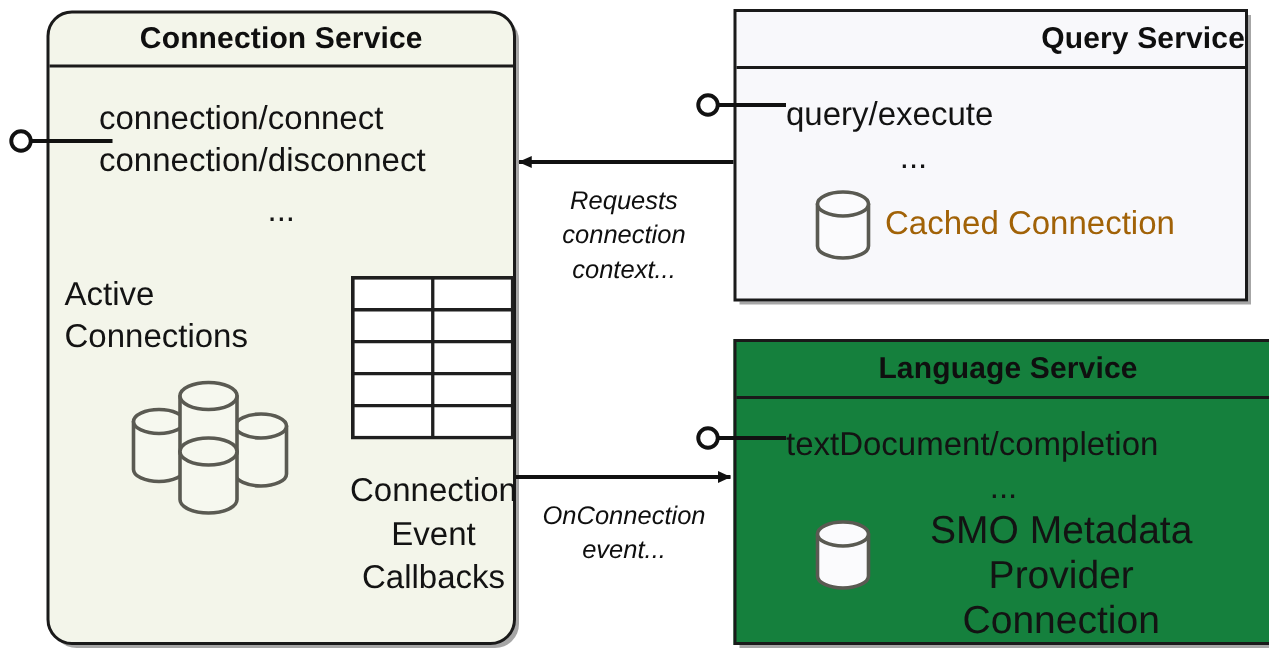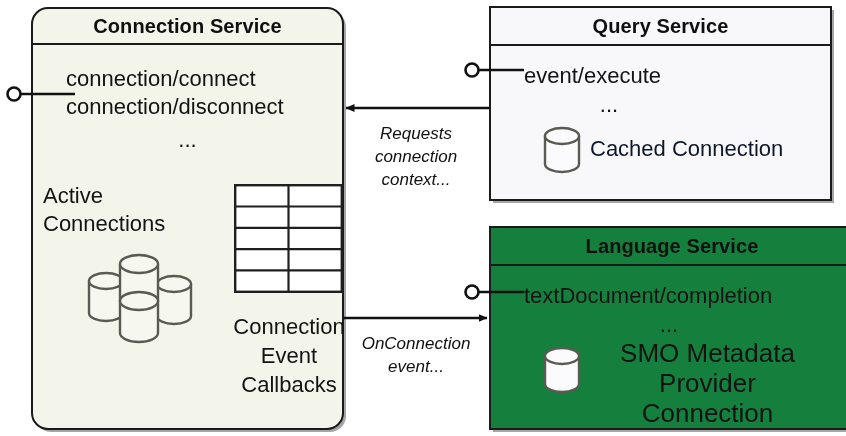--- a/index.html
+++ b/index.html
@@ -58,21 +58,21 @@
     border-bottom: 2px solid #1a1a1a;
     display: flex;
     align-items: center;
     justify-content: center;
     font-weight: bold;
     font-size: 20px;
     letter-spacing: 0.1px;
     color: #0f0f0f;
   }
   .box-conn .box-header { height: 36px; }
-  .box-query .box-header { height: 38px; }
+  .box-query .box-header { height: 38px; justify-content: flex-end; }
   .box-lang .box-header { height: 38px; }
 
   .op-line {
     font-size: 22px;
     line-height: 28px;
     color: #131313;
     white-space: nowrap;
   }
   .ellipsis-line {
     font-size: 22px;
@@ -147,21 +147,21 @@
     top: 118px;
     width: 38px;
     height: 48px;
   }
   .query-cyl-label {
     position: absolute;
     left: 99px;
     top: 126px;
     font-size: 22px;
     line-height: 30px;
-    color: #0f172a;
+    color: #a16207;
     white-space: nowrap;
   }
 
   
   .lang-op {
     position: absolute;
     left: 33px;
     top: 54px;
   }
   .lang-ellipsis {
@@ -272,21 +272,21 @@
       <div>Event</div>
       <div>Callbacks</div>
     </div>
   </div>
 
   <div class="box box-query">
     <div class="box-header">
       <span>Query Service</span>
     </div>
 
-    <div class="op-line query-op">event/execute</div>
+    <div class="op-line query-op">query/execute</div>
     <div class="ellipsis-line query-ellipsis">...</div>
 
     <svg class="query-cyl" viewBox="0 0 38 48">
       <g fill="#fbfbfd" stroke="#5a5a52" stroke-width="2.4" stroke-linejoin="round">
         <path d="M2,10 L2,38 a17,8 0 0 0 34,0 L36,10 Z"></path>
         <ellipse cx="19" cy="10" rx="17" ry="8"></ellipse>
       </g>
     </svg>
 
     <div class="query-cyl-label">Cached Connection</div>

